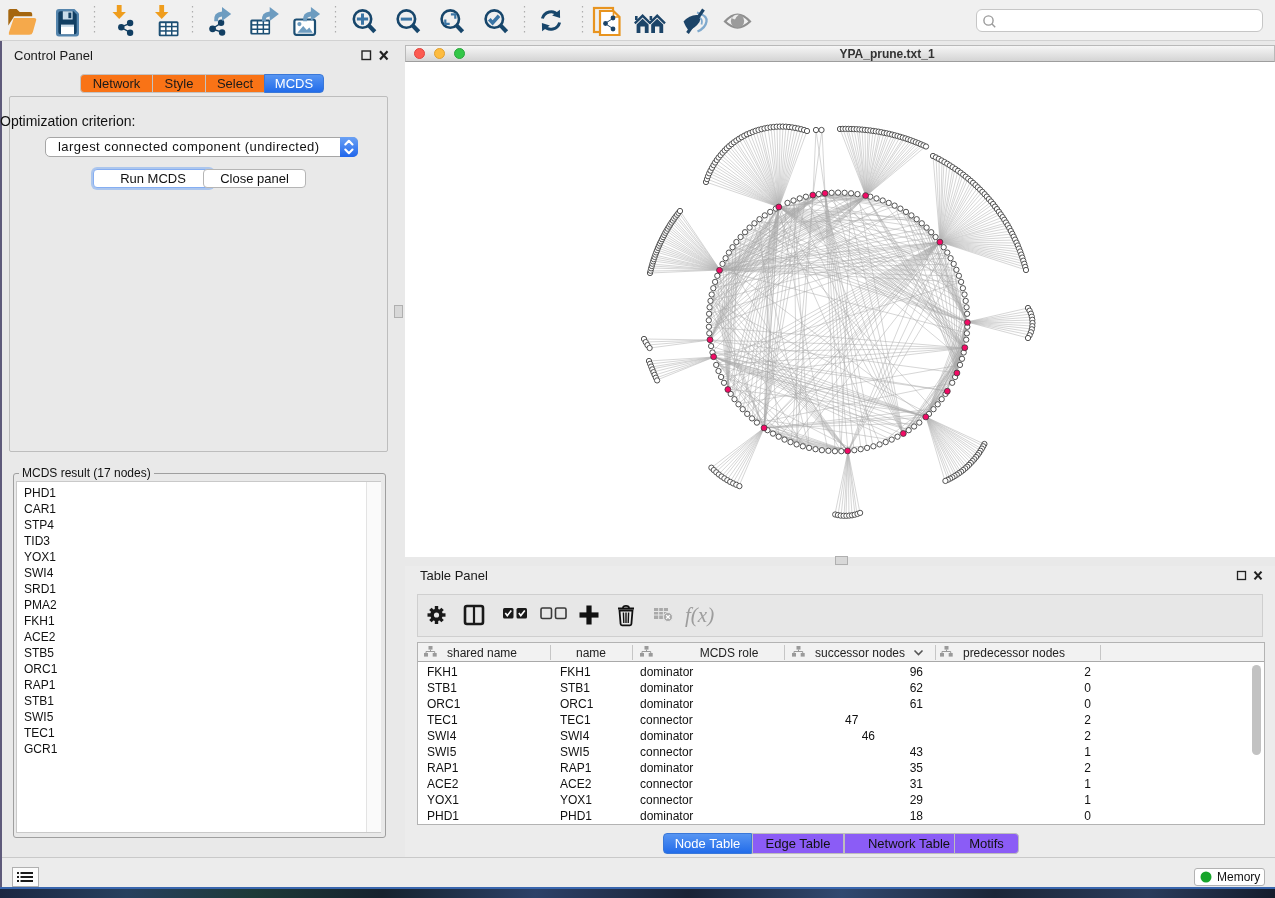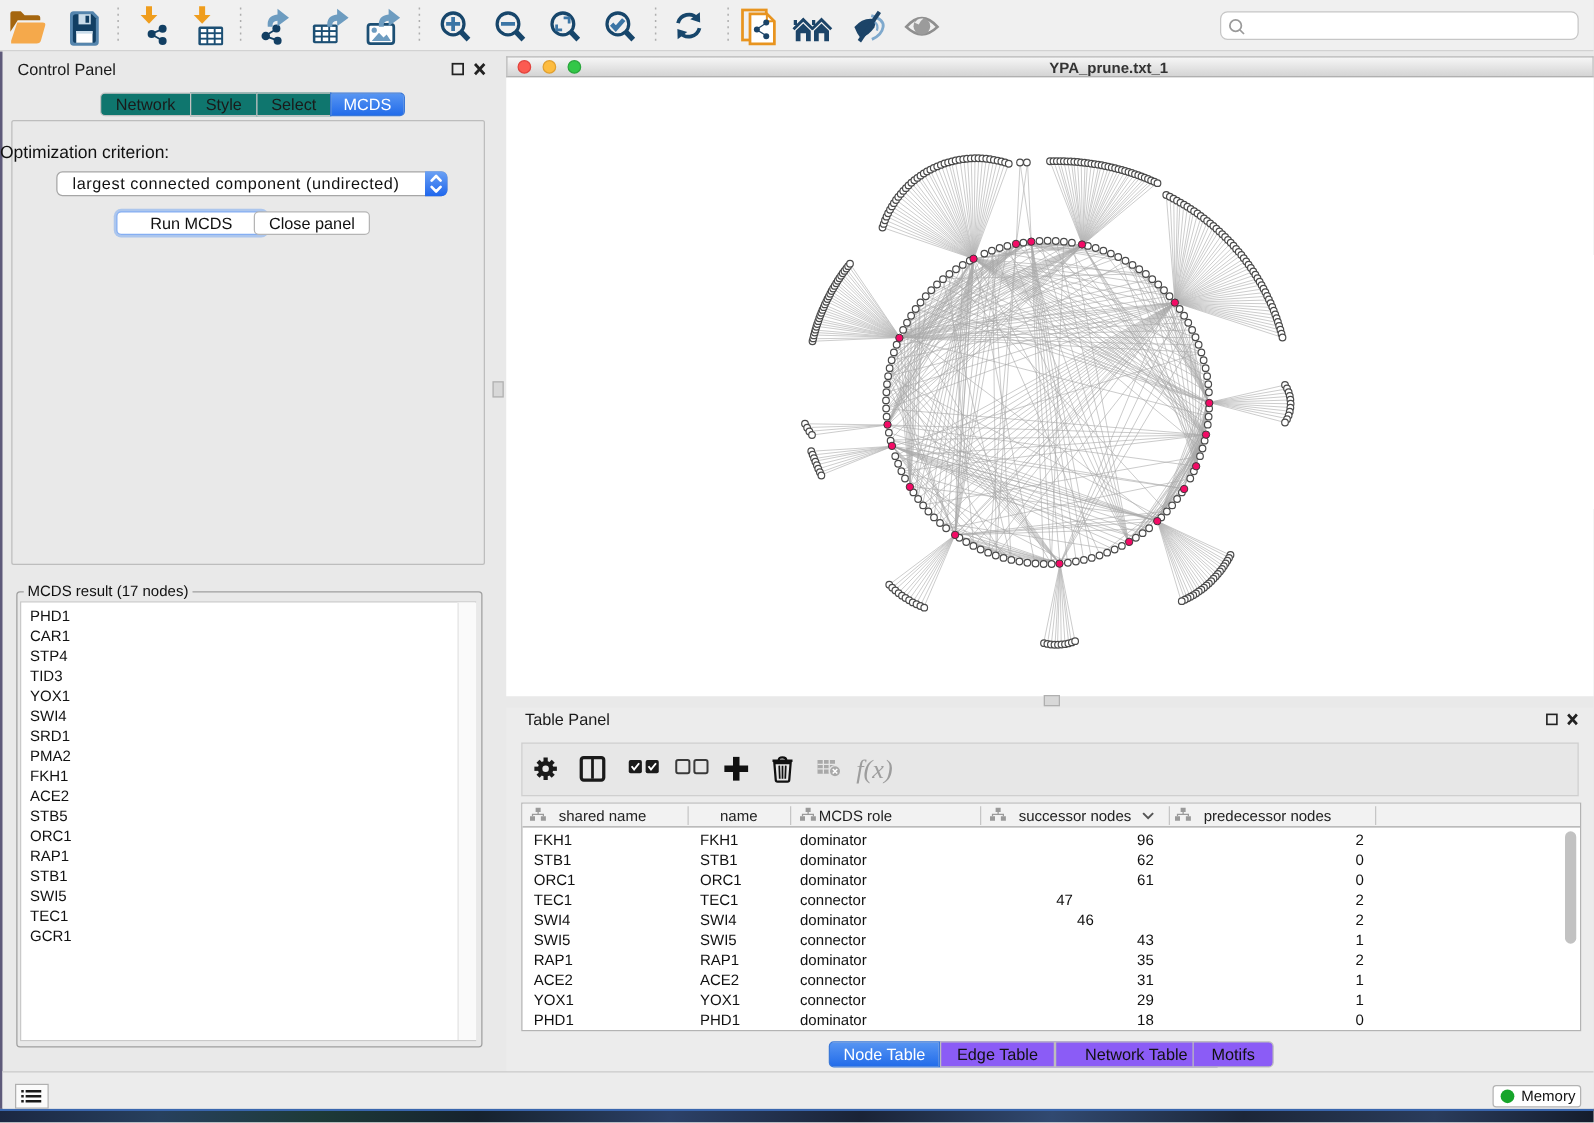--- a/index.html
+++ b/index.html
@@ -6,32 +6,32 @@
     font-family:"Liberation Sans",sans-serif;background:#e9e9e9;position:relative}
   .abs{position:absolute}
   #wallpaper{left:0;top:887px;width:1275px;height:11px;background:linear-gradient(#3966ae 0,#3966ae 1.5px,transparent 1.5px),linear-gradient(95deg,#1b2742 0%,#27405e 10%,#1d3a38 20%,#16222e 30%,#2c4168 42%,#1a2336 54%,#314970 66%,#1c2638 78%,#2a3c5c 90%,#141c2c 100%)}
   #leftedge{left:0;top:41px;width:2px;height:846px;background:#5e5a7a}
   
   #toolbar{left:0;top:0;width:1275px;height:41px;background:#f0f0f0;border-bottom:1px solid #d2d2d2;box-sizing:border-box}
   #search{left:976px;top:9px;width:287px;height:23px;background:#fff;border:1px solid #c6c6c6;border-radius:6px;box-sizing:border-box}
   
   #cp-title{left:14px;top:48px;font-size:13px;color:#1a1a1a}
   #cp-panel{left:9px;top:96px;width:377px;height:354px;border:1px solid #bdbdbd;border-radius:2px}
-  .tab{position:absolute;top:74px;height:19px;background:#0f766e;border:1px solid #c3c3c3;box-sizing:border-box;
+  .tab{position:absolute;top:74px;height:19px;background:#f97316;border:1px solid #c3c3c3;box-sizing:border-box;
        font-size:13px;color:#1a1a1a;text-align:center;line-height:18px}
   #tab-mcds{background:linear-gradient(#5795f2,#226cea);color:#fff;border-color:#3a78d8;border-radius:0 4px 4px 0}
   #tab-network{border-radius:4px 0 0 4px}
   #opt-label{left:0px;top:113px;width:400px;text-align:left;font-size:14px;color:#111}
   #combo{left:45px;top:137px;width:313px;height:20px;background:#fff;border:1px solid #a6a6a6;border-radius:5px;box-sizing:border-box}
   #combo-text{left:58px;top:139px;font-size:13px;letter-spacing:0.45px;color:#111}
   #combo-btn{left:340px;top:137px;width:18px;height:20px;background:linear-gradient(#6ba1f4,#1f66ec);border-radius:0 5px 5px 0}
   .btn{position:absolute;top:169px;height:19px;background:#fff;border:1px solid #b5b5b5;border-radius:4px;
        box-sizing:border-box;font-size:13px;color:#111;text-align:center;line-height:17px}
   #btn-run{left:93px;width:120px;border:1px solid #85aef2;box-shadow:0 0 0 2px rgba(140,180,240,.65)}
-  #btn-close{left:203px;width:93px}
+  #btn-close{left:203px;width:103px}
   #groupbox{left:13px;top:473px;width:371px;height:363px;border:1px solid #9f9f9f;border-radius:3px}
   #grouplabel{left:19px;top:466px;font-size:12px;color:#111;background:#e9e9e9;padding:0 3px}
   #genelist{left:16px;top:481px;width:365px;height:352px;background:#fff;border:1px solid #c9c9c9;box-sizing:border-box;
             font-size:12px;color:#111;line-height:16px;padding:3px 0 0 7px}
   #listscroll{left:366px;top:482px;width:14px;height:350px;background:#fafafa;border-left:1px solid #e3e3e3}
   
   #vdiv-grip{left:394px;top:305px;width:7px;height:11px;background:#d8d8d8;border:1px solid #b0b0b0}
   #hdiv-grip{left:835px;top:556px;width:11px;height:7px;background:#d8d8d8;border:1px solid #b0b0b0}
   
   #net-title{left:405px;top:45px;width:870px;height:17px;background:linear-gradient(#f6f6f6,#d4d4d4);
@@ -682,21 +682,21 @@
 <svg class="abs" style="left:640px;top:646px" width="13" height="11">
 <g fill="#9a9a9a">
       <rect x="4.5" y="0" width="4" height="3.6"></rect>
       <rect x="0" y="7" width="4" height="3.6"></rect>
       <rect x="8.7" y="7" width="4" height="3.6"></rect>
     </g>
 <g stroke="#9a9a9a" stroke-width="1" fill="none">
       <path d="M6.5 3.6 L6.5 5.5 M2 7 L2 5.5 L10.7 5.5 L10.7 7"></path>
     </g>
   </svg>
-<div class="abs hlabel" style="left:655px;width:100px;text-align:left">MCDS role</div>
+<div class="abs hlabel" style="left:679px;width:100px;text-align:center">MCDS role</div>
 <svg class="abs" style="left:792px;top:646px" width="13" height="11">
 <g fill="#9a9a9a">
       <rect x="4.5" y="0" width="4" height="3.6"></rect>
       <rect x="0" y="7" width="4" height="3.6"></rect>
       <rect x="8.7" y="7" width="4" height="3.6"></rect>
     </g>
 <g stroke="#9a9a9a" stroke-width="1" fill="none">
       <path d="M6.5 3.6 L6.5 5.5 M2 7 L2 5.5 L10.7 5.5 L10.7 7"></path>
     </g>
   </svg>

